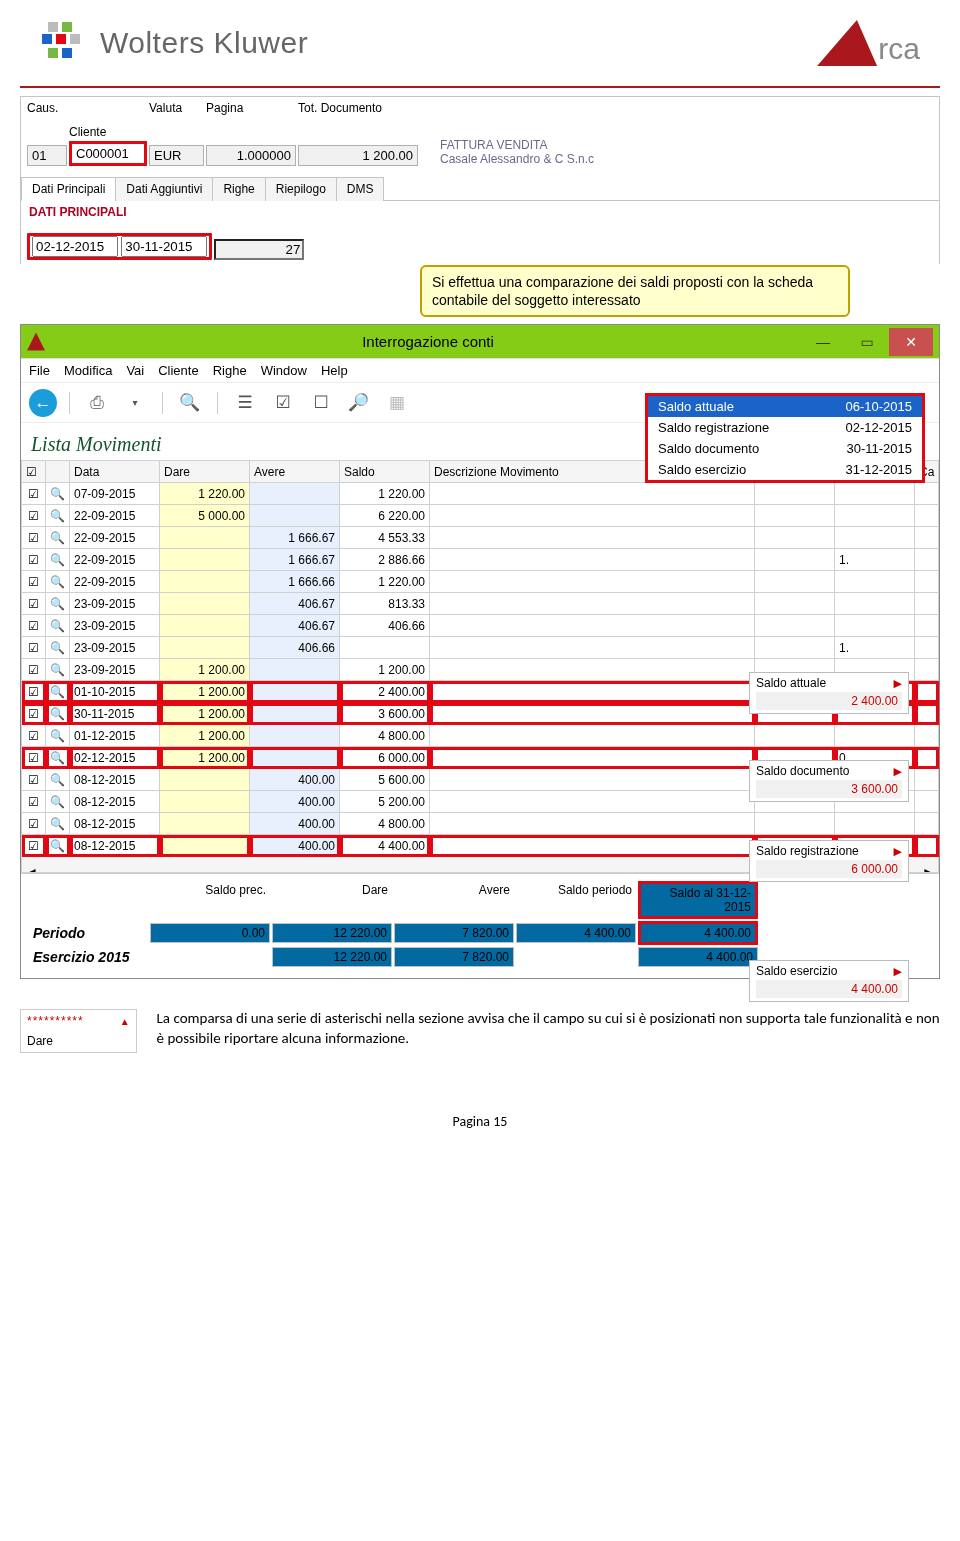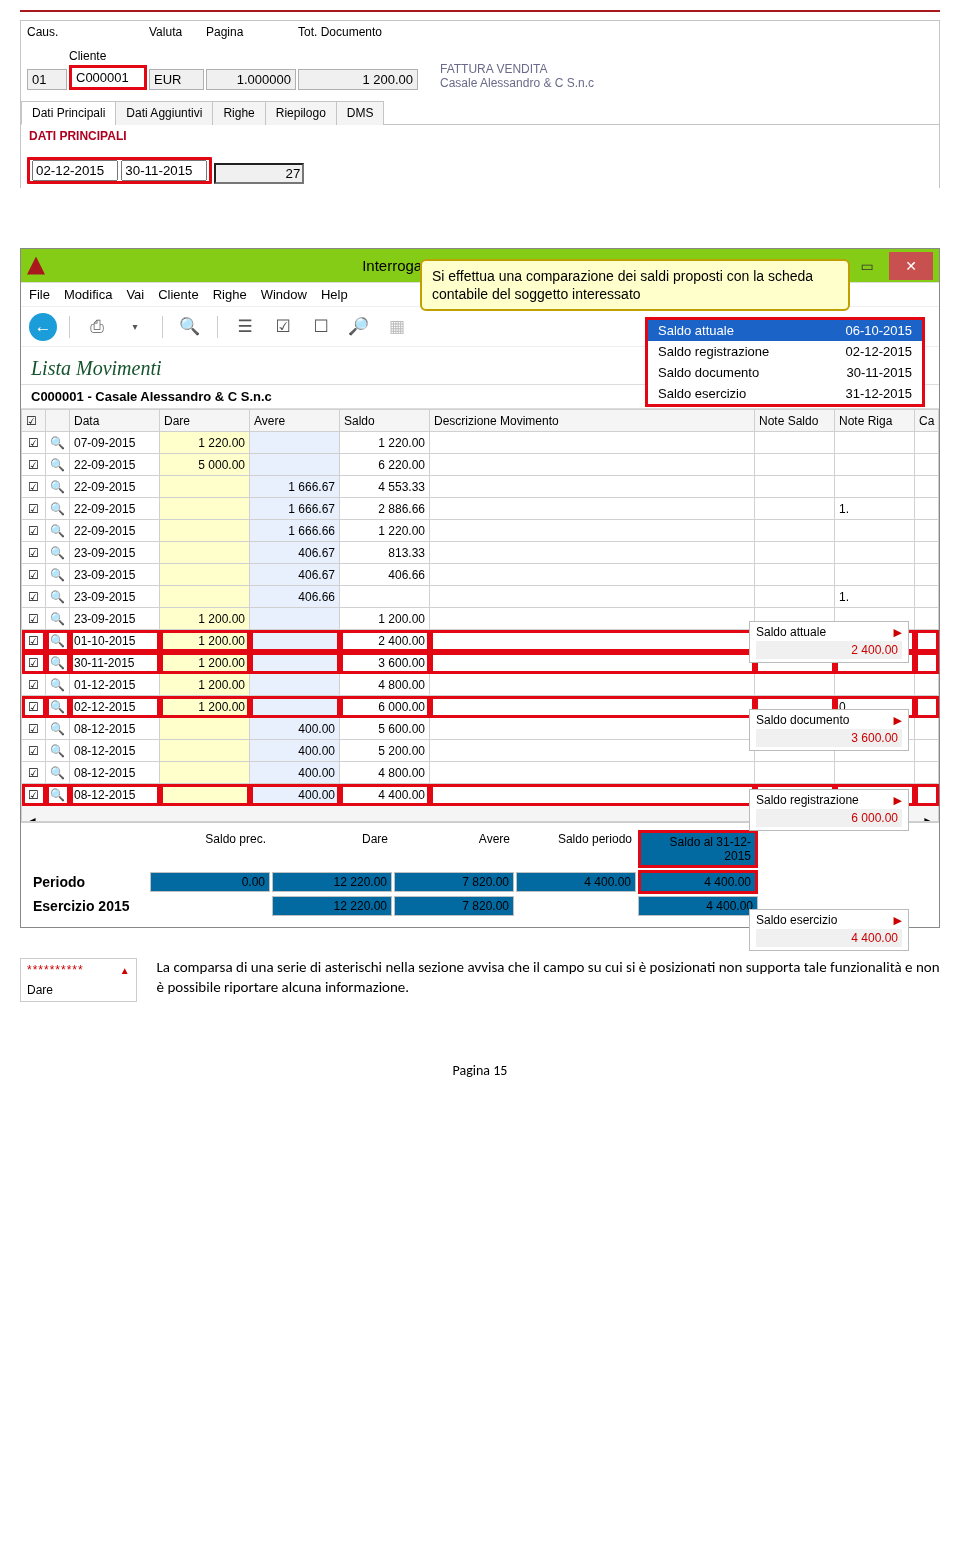--- a/index.html
+++ b/index.html
@@ -29,21 +29,21 @@
   .tabs { display:flex; border-bottom:1px solid #c5c5c5; margin-top:6px; }
   .tab { padding:4px 10px; border:1px solid #c5c5c5; border-bottom:none; margin-right:-1px; background:#f4f4f4; font-size:12px; position:relative; top:1px; }
   .tab.active { background:#fff; border-bottom:1px solid #fff; }
   .dati-princ-title { color:#b00020; font-weight:bold; font-size:12px; padding:4px 8px 2px; }
 
   .hl-red { border:3px solid #e30613 !important; }
   .hl-wrap { border:3px solid #e30613; padding:0 2px; display:inline-block; line-height:1; border-radius:1px; }
 
   
   .callout { position:absolute; background:#ffffcc; border:2px solid #c0a000; border-radius:6px; padding:6px 10px; font-size:14px; line-height:1.3; z-index:10; }
-  .callout1 { left:420px; top:259px; width:430px; }
+  .callout1 { left:420px; top:265px; width:430px; }
 
   
   .app-win { border:1px solid #888; margin-top:60px; position:relative; }
   .titlebar { display:flex; align-items:center; background:#84cc16; border-bottom:1px solid #ddd; padding:4px 6px; height:34px; }
   .title-icon { width:18px; height:18px; background:#a9181d; clip-path:polygon(0 100%,50% 0,100% 100%); margin-right:10px; }
   .titlebar .title { flex:1; text-align:center; font-size:15px; }
   .winbtns { display:flex; }
   .winbtn { width:44px; height:28px; display:flex; align-items:center; justify-content:center; font-size:14px; color:#333; }
   .winbtn.close { background:#c8504f; color:#fff; }
 
@@ -71,21 +71,21 @@
   .mag { text-align:center; color:#555; }
   .row-hl td { outline:3px solid #e30613; outline-offset:-3px; }
 
   .scroll-row td { height:16px; background:#f5f5f5; }
 
   
   .totals { padding:6px 8px 10px; border-top:1px solid #ccc; }
   .tot-header { display:flex; font-size:12px; font-weight:normal; }
   .tot-header div, .tot-row div { text-align:right; padding:2px 4px; }
   .tot-row { display:flex; align-items:center; font-size:12px; }
-  .tot-row .lbl { width:120px; text-align:left; font-weight:bold; font-size:14px; }
+  .tot-row .lbl { width:120px; text-align:left; font-weight:bold; font-size:14px;font-style:italic; }
   .tot-cell { border:1px solid #c0c0c0; background:#0369a1; width:120px; margin:1px; padding:2px 6px; text-align:right; }
 
   
   .floatbox { position:absolute; background:#fff; border:1px solid #bbb; padding:3px 6px; font-size:12px; display:flex; flex-direction:column; }
   .floatbox .top { display:flex; justify-content:space-between; gap:8px; align-items:center; white-space:nowrap; }
   .floatbox .val { text-align:right; color:#c00; background:#f0f0f0; padding:2px 4px; margin-top:2px; }
   .floatbox .tri { color:#c00; font-size:11px; }
 
   
   .footnote-block { display:flex; gap:20px; margin-top:30px; align-items:flex-start; }
@@ -94,20 +94,38 @@
   .stub .tri { color:#c00; position:absolute; right:6px; top:6px; font-size:10px; }
   .foot-text { font-size:15px; line-height:1.3; font-family:"Gill Sans MT","Gill Sans",Calibri,Arial,sans-serif; }
 
   .pagenum { text-align:center; margin-top:60px; font-size:14px; font-family:"Gill Sans MT","Gill Sans",Calibri,Arial,sans-serif; }
 </style>
 </head>
 <body>
 
 <div class="page">
 
+  <div class="brand-row">
+    <div class="wk-brand">
+      <div class="wk-logo">
+        <span style="left:8px;top:2px;background:#bcbcbc"></span>
+          <span style="left:22px;top:2px;background:#74b843"></span>
+        <span style="left:2px;top:14px;background:#1b63c7"></span>
+          <span style="left:16px;top:14px;background:#e30613"></span>
+          <span style="left:30px;top:14px;background:#bcbcbc"></span>
+        <span style="left:8px;top:28px;background:#74b843"></span>
+          <span style="left:22px;top:28px;background:#1b63c7"></span>
+      </div>
+      <div class="wk-name">Wolters Kluwer</div>
+    </div>
+    <div class="arca-brand">
+      <div class="arca-mark"></div>
+      <div class="arca-text">rca</div>
+    </div>
+  </div>
   <hr class="brand-sep">
 
   <div class="win" style="border-bottom:none;">
     <div class="formrow">
       <div class="fcol" style="width:40px">
           <label>Caus.</label>
           <input class="ro" value="01" style="">
         </div>
       <div class="fcol" style="width:78px">
           <label>Cliente</label>
@@ -196,21 +214,20 @@
           <span>Saldo documento</span>
           <span>30-11-2015</span>
         </div>
         <div class="row">
           <span>Saldo esercizio</span>
           <span>31-12-2015</span>
         </div>
       </div>
 
     <div class="panel-title">Lista Movimenti</div>
-    <div class="account-line">C000001 - Casale Alessandro &amp; C S.n.c</div>
 
     <div style="position:relative">
     <table class="grid">
       <colgroup>
         <col style="width:24px">
             <col style="width:24px">
             <col style="width:90px">
         <col style="width:90px">
             <col style="width:90px">
             <col style="width:90px">

